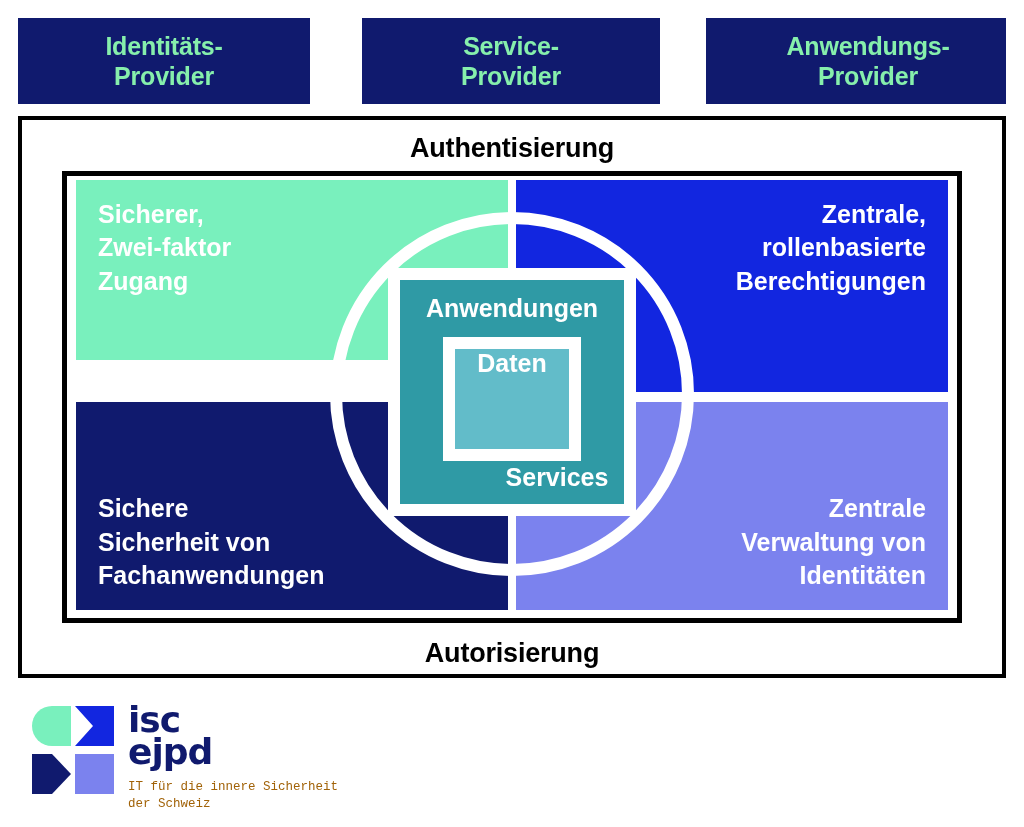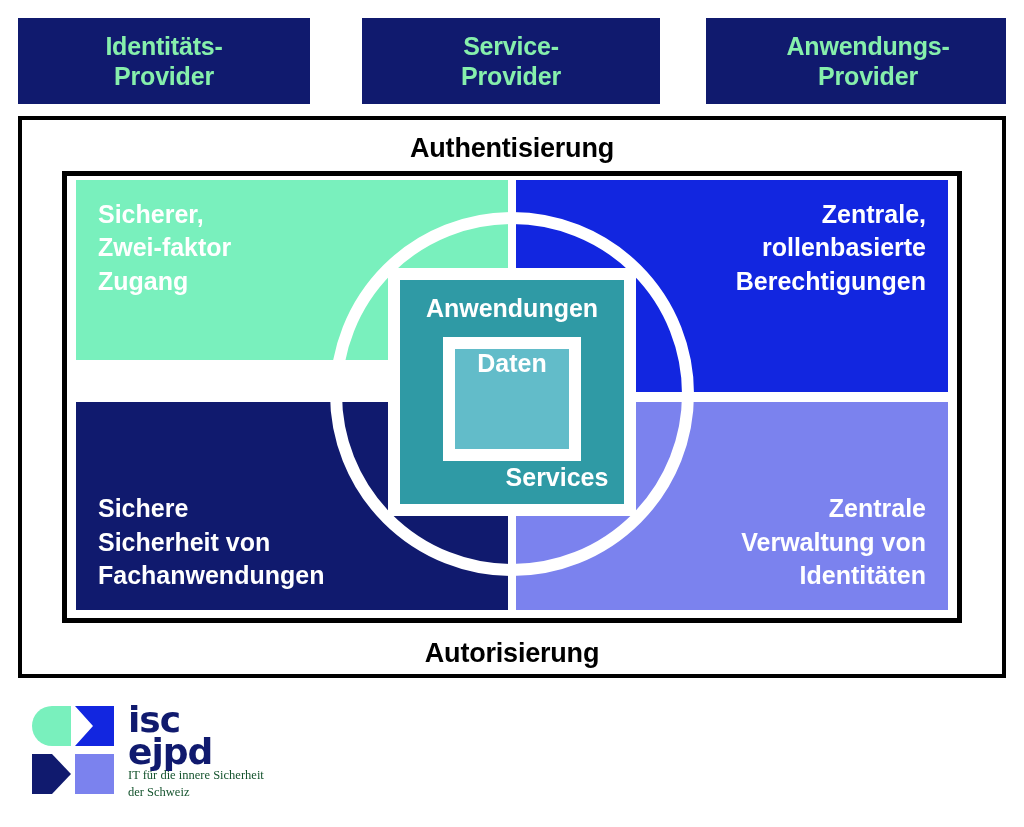--- a/index.html
+++ b/index.html
@@ -150,24 +150,25 @@
   .logo-text { position: absolute; left: 96px; top: -2px; }
   .logo-word {
     color: #101a6e;
     font-weight: bold;
     font-size: 36px;
     line-height: 0.88;
     letter-spacing: -1px;
     font-family: "DejaVu Sans", sans-serif;
   }
   .logo-tag {
-    color: #14532d;
+    color: #a16207;
     font-size: 12.5px;
     line-height: 1.3;
-    font-family: Liberation Serif, serif;
+    margin-top: 12px;
+    font-family: Liberation Mono, monospace;
   }
   .logo-tag .ln { display: block; }
 </style>
 </head>
 <body>
 
 <div id="stage">
 
   <div class="provider-row">
     <div class="provider-box" id="prov-0">

